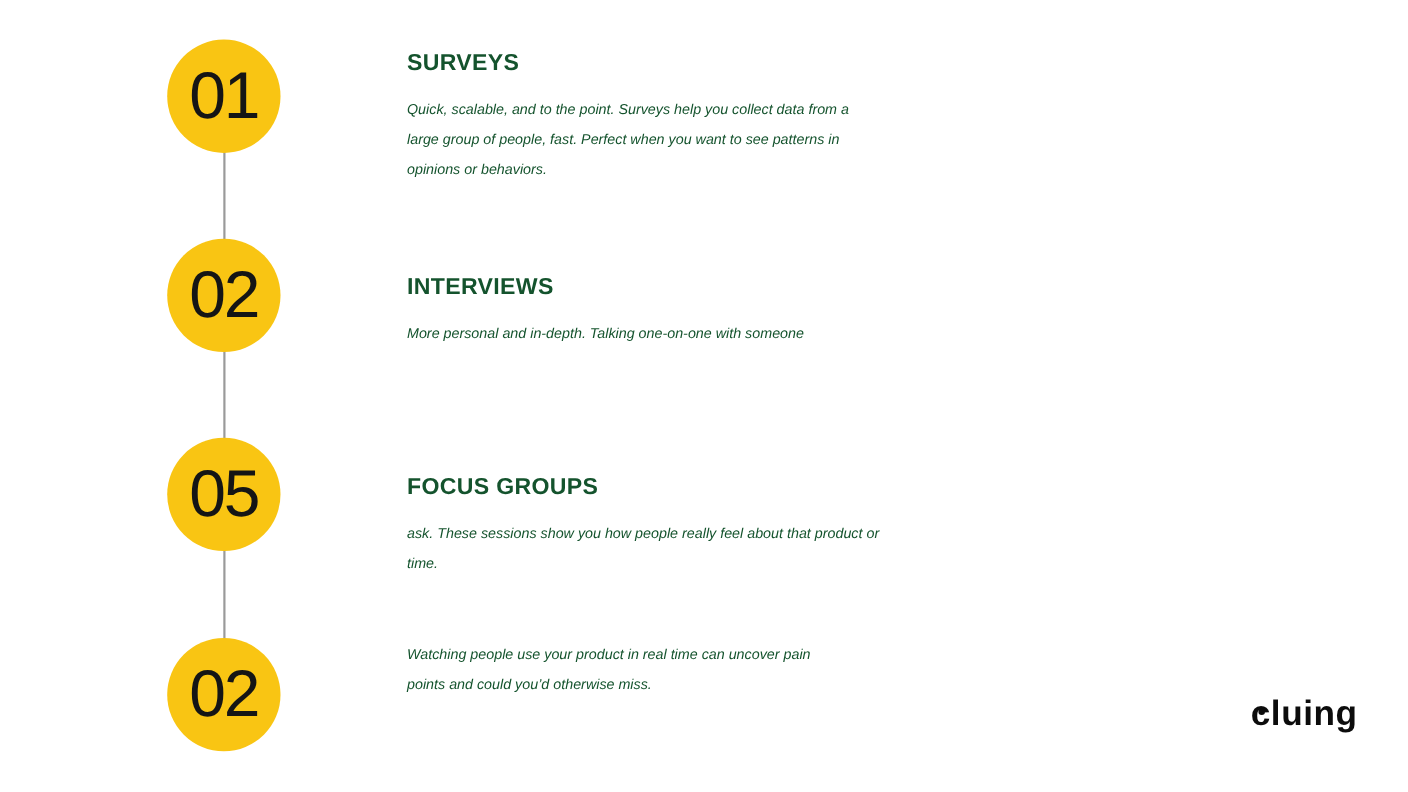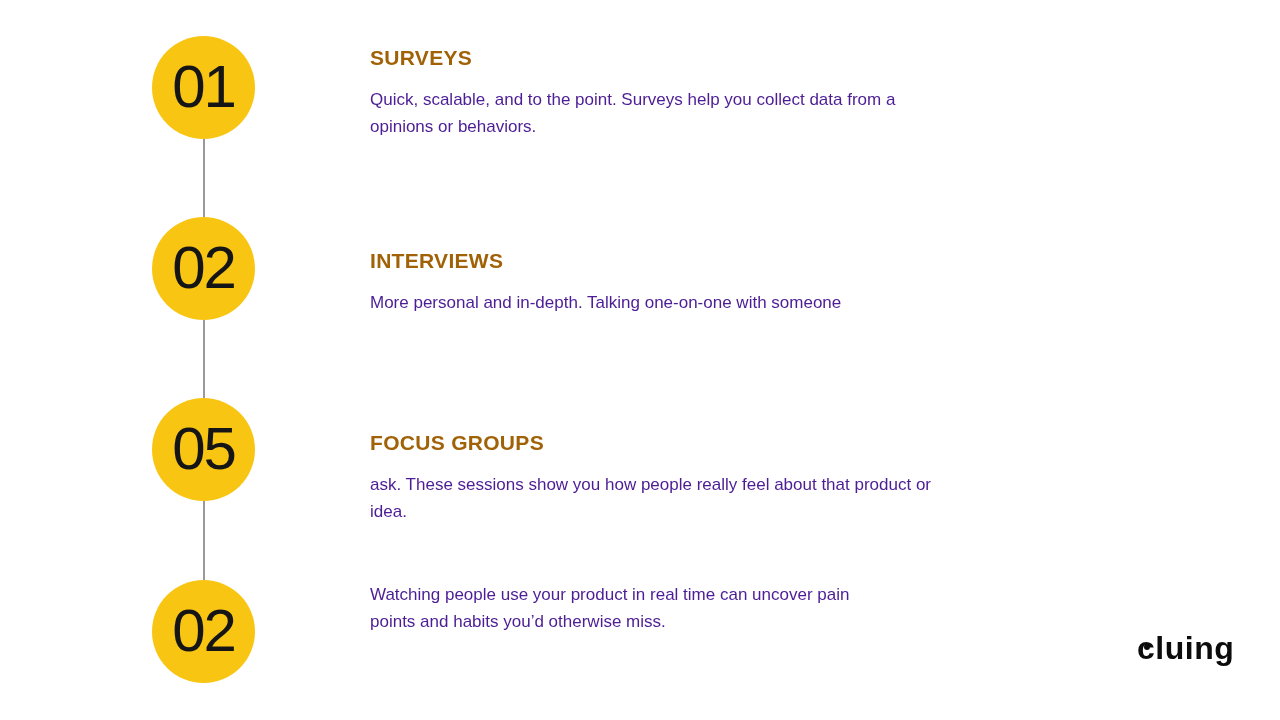--- a/index.html
+++ b/index.html
@@ -22,25 +22,25 @@
   .circle.s1{top:36px}
   .circle.s2{top:217px}
   .circle.s3{top:398px}
   .circle.s4{top:580px}
   .content{position:absolute;left:370px;}
   .content.s1{top:46px}
   .content.s2{top:249px}
   .content.s3{top:431px}
   .content.s4{top:581px}
   .content .title{
-    font-size:21px;font-weight:bold;color:#a16207;letter-spacing:.3px;
+    font-size:21px;font-weight:bold;color:#14532d;letter-spacing:.3px;
     line-height:24px;margin:0 0 16px 0;
   }
   .content .line{
-    font-size:17px;color:#4c1d95;line-height:27px;white-space:nowrap;
+    font-size:13px;color:#14532d;line-height:27px;white-space:nowrap;font-style:italic;
   }
   .logo{
     position:absolute;left:1137px;top:627px;height:42px;
   }
   .logo .word{
     font-size:32px;font-weight:bold;color:#0c0c0c;letter-spacing:.5px;
     line-height:42px;
   }
   .logo .c-dot{
     position:absolute;left:7px;top:17px;width:6px;height:6px;
@@ -63,37 +63,38 @@
   <div class="circle s3">
     <span class="num">05</span>
   </div>
   <div class="circle s4">
     <span class="num">02</span>
   </div>
 
   <div class="content s1">
     <div class="title">SURVEYS</div>
     <div class="line">Quick, scalable, and to the point. Surveys help you collect data from a</div>
+    <div class="line">large group of people, fast. Perfect when you want to see patterns in</div>
     <div class="line">opinions or behaviors.</div>
   </div>
 
   <div class="content s2">
     <div class="title">INTERVIEWS</div>
     <div class="line">More personal and in-depth. Talking one-on-one with someone</div>
   </div>
 
   <div class="content s3">
     <div class="title">FOCUS GROUPS</div>
     <div class="line">ask. These sessions show you how people really feel about that product or</div>
-    <div class="line">idea.</div>
+    <div class="line">time.</div>
   </div>
 
   <div class="content s4">
     <div class="line">Watching people use your product in real time can uncover pain</div>
-    <div class="line">points and habits you’d otherwise miss.</div>
+    <div class="line">points and could you’d otherwise miss.</div>
   </div>
 
   <div class="logo">
     <span class="word">cluing</span>
     <span class="c-dot"></span>
   </div>
 
 </div>
 
 </body></html>

